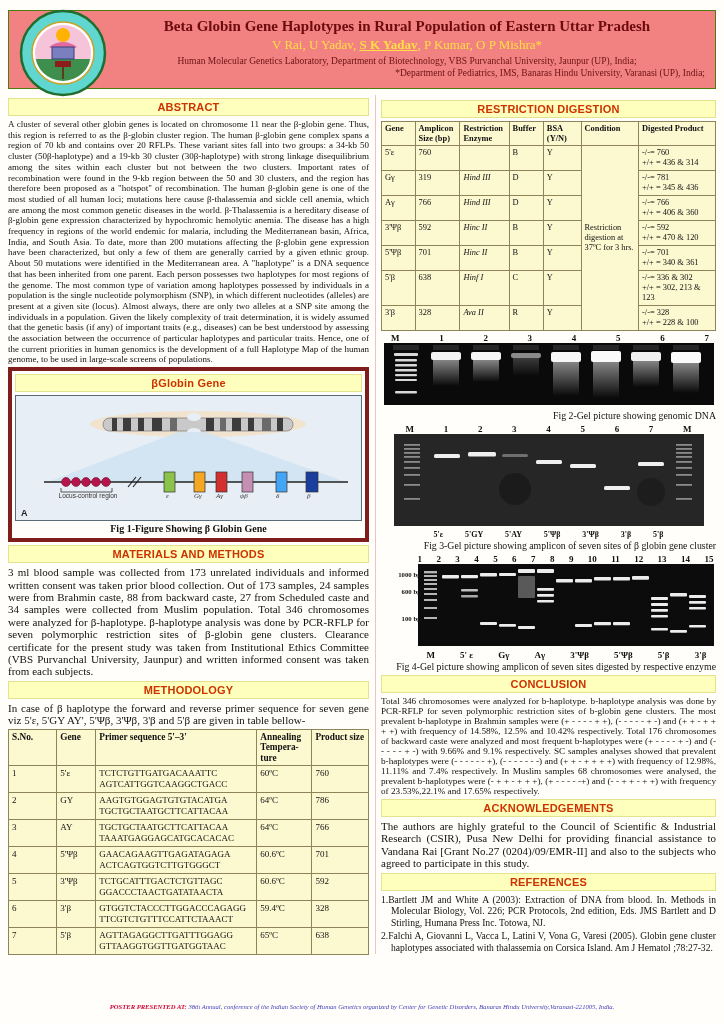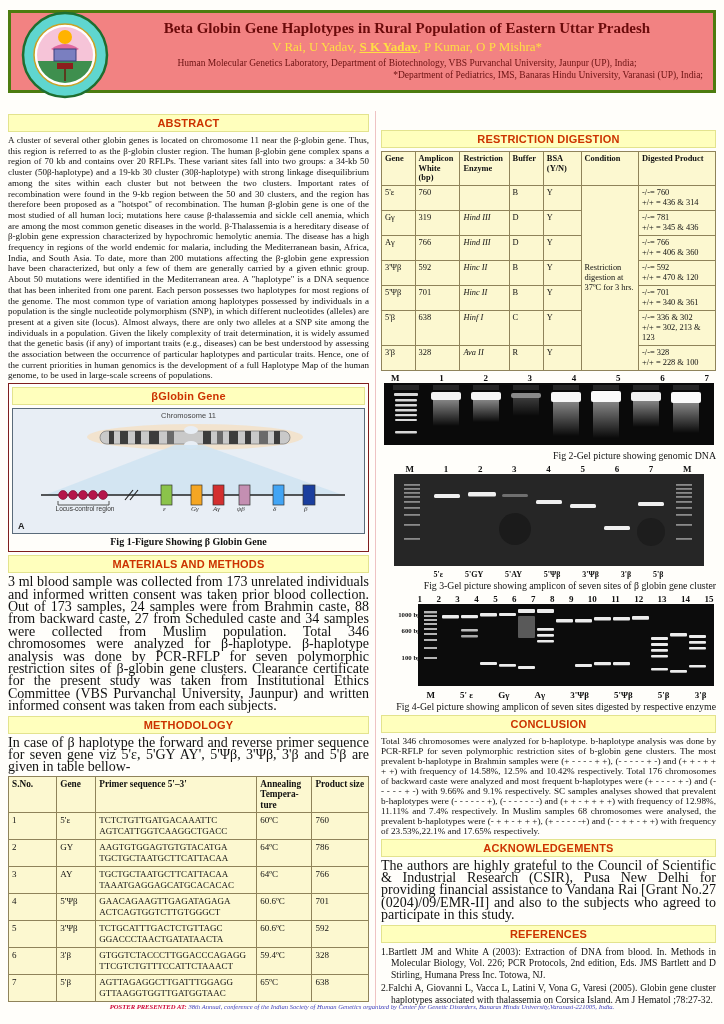--- a/index.html
+++ b/index.html
@@ -1,38 +1,38 @@
 <!DOCTYPE html>
 <html><head>
 <meta charset="utf-8">
 <style>
   html,body{margin:0;padding:0;background:#888;}
   .page{position:relative;width:724px;height:1024px;background:#fffefa;margin:0 auto;overflow:hidden;
         font-family:"Liberation Serif",serif;color:#111;}
   
-  .header{position:relative;margin:10px 8px 16px 8px;background:#f28282;border:3px solid #4d7c0f;
+  .header{position:relative;margin:10px 8px 4px 8px;background:#f28282;border:1px solid #4d7c0f;
           padding:7px 10px 8px 100px;min-height:62px;}
   .logo{position:absolute;left:10px;top:-2px;width:88px;height:88px;}
   .title{font-size:15px;font-weight:bold;color:#6b0b0b;text-align:center;line-height:17px;}
   .authors{font-size:13px;color:#ffdf43;text-align:center;margin-top:2px;}
   .authors .u{text-decoration:underline;font-weight:bold;}
   .affil{font-size:9.5px;color:#6b1212;text-align:center;margin-top:3px;}
   .affil2{font-size:9.5px;color:#6b1212;text-align:right;margin-top:2px;}
   
   .cols{display:flex;gap:6px;padding:2px 8px 0 8px;align-items:flex-start;}
   .col-left{width:361px;flex:none;}
   .col-right{flex:1;border-left:1px solid #eec3c3;padding-left:5px;min-width:0;}
   .bar{background:#ffffbd;border:1px solid #e3e38e;color:#cc3300;text-align:center;
        font-family:"Liberation Sans",sans-serif;font-weight:bold;font-size:11px;
        padding:2px 0;margin:3px 0 3px 0;letter-spacing:.2px;}
   .txt{font-size:9px;line-height:10.7px;text-align:justify;}
-  .txt-mm{font-size:14px;line-height:12.4px;text-align:justify;}
+  .txt-mm{font-size:11px;line-height:12.4px;text-align:justify;}
   .txt-co{font-size:9.2px;line-height:10px;text-align:justify;}
   
-  .figwrap{border:1px solid #7f1d1d;padding:3px;margin:2px 0;}
+  .figwrap{border:4px solid #7f1d1d;padding:3px;margin:2px 0;}
   .figbox{position:relative;height:124px;background:#e8eef5;border:1px solid #5a6b7a;overflow:hidden;}
   .chrom-label{position:absolute;top:2px;left:0;width:100%;text-align:center;
                font-family:"Liberation Sans",sans-serif;font-size:7.5px;color:#444;}
   .fig1svg{position:absolute;left:12px;top:12px;}
   .gene-label{position:absolute;top:96px;font-size:7px;font-style:italic;color:#333;}
   .g0{left:150px}.g1{left:178px}.g2{left:200px}.g3{left:224px}.g4{left:260px}.g5{left:291px}
   .locus-label{position:absolute;top:96px;left:36px;width:72px;text-align:center;
                font-family:"Liberation Sans",sans-serif;font-size:6.5px;line-height:7.5px;color:#333;}
   .panel-a{position:absolute;bottom:2px;left:5px;font-family:"Liberation Sans",sans-serif;
            font-weight:bold;font-size:9px;color:#222;}
@@ -100,21 +100,20 @@
   <div class="cols">
 
     <div class="col-left">
 
       <div class="bar">ABSTRACT</div>
       <div class="txt">A cluster of several other globin genes is located on chromosome 11 near the β-globin gene. Thus, this region is referred to as the β-globin cluster region. The human β-globin gene complex spans a region of 70 kb and contains over 20 RFLPs. These variant sites fall into two groups: a 34-kb 50 cluster (50β-haplotype) and a 19-kb 30 cluster (30β-haplotype) with strong linkage disequilibrium among the sites within each cluster but not between the two clusters. Important rates of recombination were found in the 9-kb region between the 50 and 30 clusters, and the region has therefore been proposed as a "hotspot" of recombination. The human β-globin gene is one of the most studied of all human loci; mutations here cause β-thalassemia and sickle cell anemia, which are among the most common genetic diseases in the world. β-Thalassemia is a hereditary disease of β-globin gene expression characterized by hypochromic hemolytic anemia. The disease has a high frequency in regions of the world endemic for malaria, including the Mediterranean basin, Africa, India, and South Asia. To date, more than 200 mutations affecting the β-globin gene expression have been characterized, but only a few of them are generally carried by a given ethnic group. About 50 mutations were identified in the Mediterranean area.  A "haplotype" is a DNA sequence that has been inherited from one parent. Each person possesses two haplotypes for most regions of the genome. The most common type of variation among haplotypes possessed by individuals in a population is the single nucleotide polymorphism (SNP), in which different nucleotides (alleles) are present at a given site (locus). Almost always, there are only two alleles at a SNP site among the individuals in a population. Given the likely complexity of trait determination, it is widely assumed that the genetic basis (if any) of important traits (e.g., diseases) can be best understood by assessing the association between the occurrence of particular haplotypes and particular traits. Hence, one of the current priorities in human genomics is the development of a full Haplotype Map of the human genome, to be used in large-scale screens of populations.</div>
 
       <div class="figwrap">
         <div class="bar" style="margin-top:0">βGlobin Gene</div>
         <div class="figbox">
-          <div class="chrom-label">Chromosome 11</div>
           <svg class="fig1svg" width="330" height="100" viewBox="0 0 330 100">
             <ellipse cx="170" cy="16" rx="108" ry="13" fill="#f4e0c4" opacity="0.8"></ellipse>
             <rect x="75" y="10" width="190" height="13" rx="6.5" fill="#c9c9c9" stroke="#808080" stroke-width="0.8"></rect>
             <g fill="#3c3c3c">
               <rect x="84" y="10" width="5" height="13"></rect>
                 <rect x="95" y="10" width="8" height="13"></rect>
               <rect x="110" y="10" width="6" height="13"></rect>
                 <rect x="124" y="10" width="10" height="13"></rect>
               <rect x="142" y="10" width="7" height="13" fill="#6a6a6a"></rect>
               <rect x="178" y="10" width="8" height="13"></rect>
@@ -224,26 +223,26 @@
               <td>AGTTAGAGGCTTGATTTGGAGG<br>GTTAAGGTGGTTGATGGTAAC</td>
               <td>65ºC</td>
               <td>638</td>
             </tr>
           </tbody>
       </table>
     </div>
 
     <div class="col-right">
 
-      <div class="bar" style="margin-top:19px">RESTRICTION DIGESTION</div>
+      <div class="bar" style="margin-top:5px">RESTRICTION DIGESTION</div>
       <table class="restriction">
         <thead>
             <tr>
               <th style="width: 32px;">Gene</th>
-              <th style="width: 40px;">Amplicon White (bp)</th>
+              <th style="width: 40px;">Amplicon Size (bp)</th>
               <th style="width: 44px;">Restriction Enzyme</th>
               <th style="width: 30px;">Buffer</th>
               <th style="width: 38px;">BSA (Y/N)</th>
               <th style="width: 60px;">Condition</th>
               <th style="width: 97px;">Digested Product</th>
             </tr>
           </thead>
         <tbody>
             <tr>
               <td>5'ε</td>

